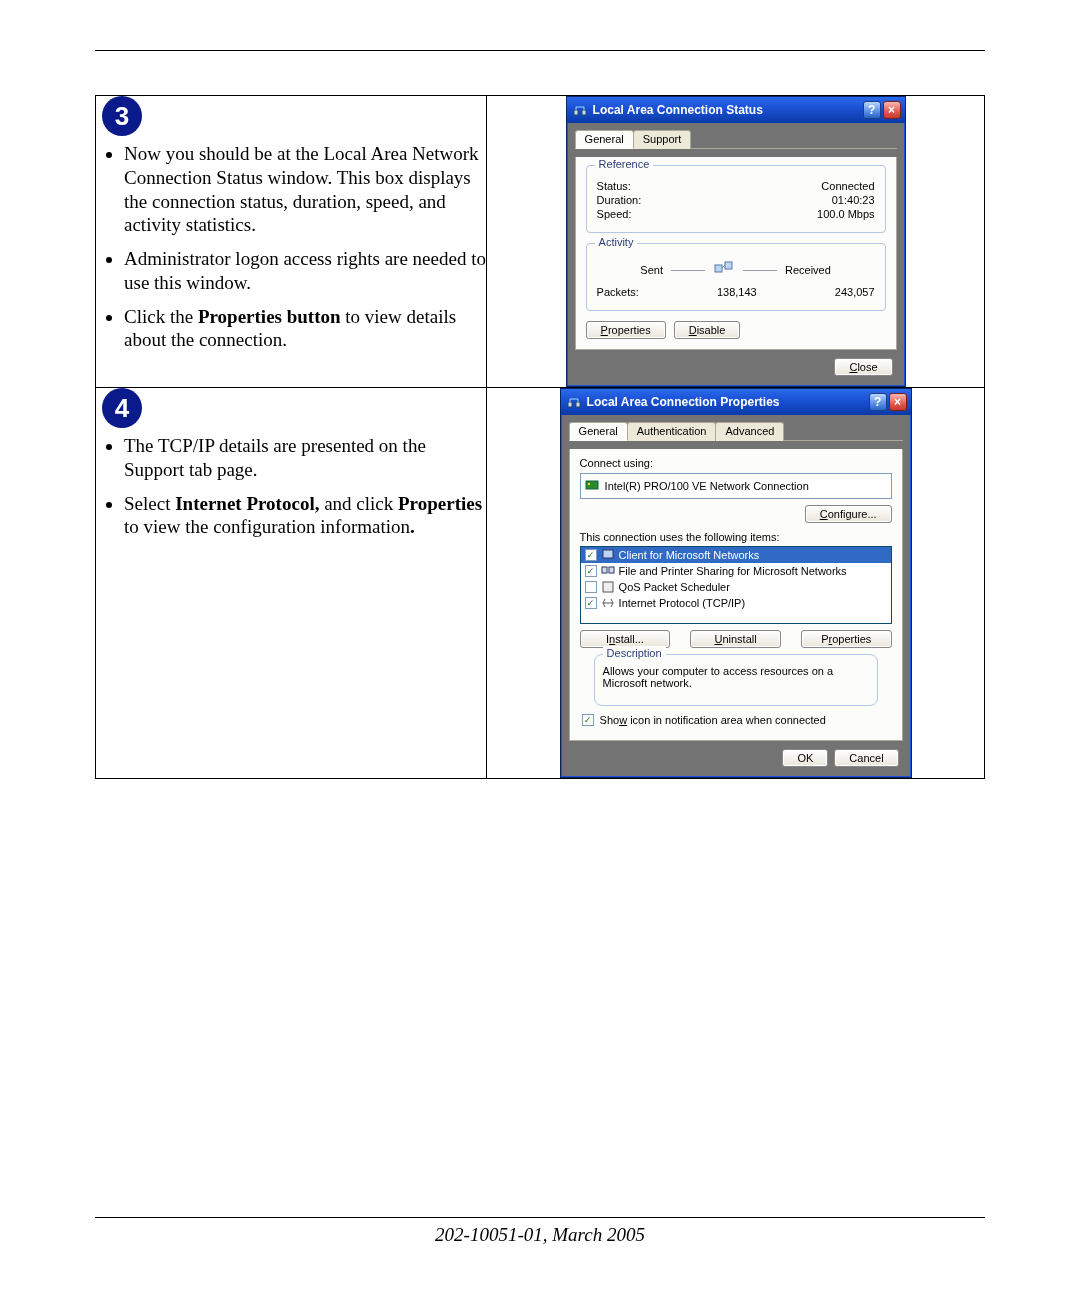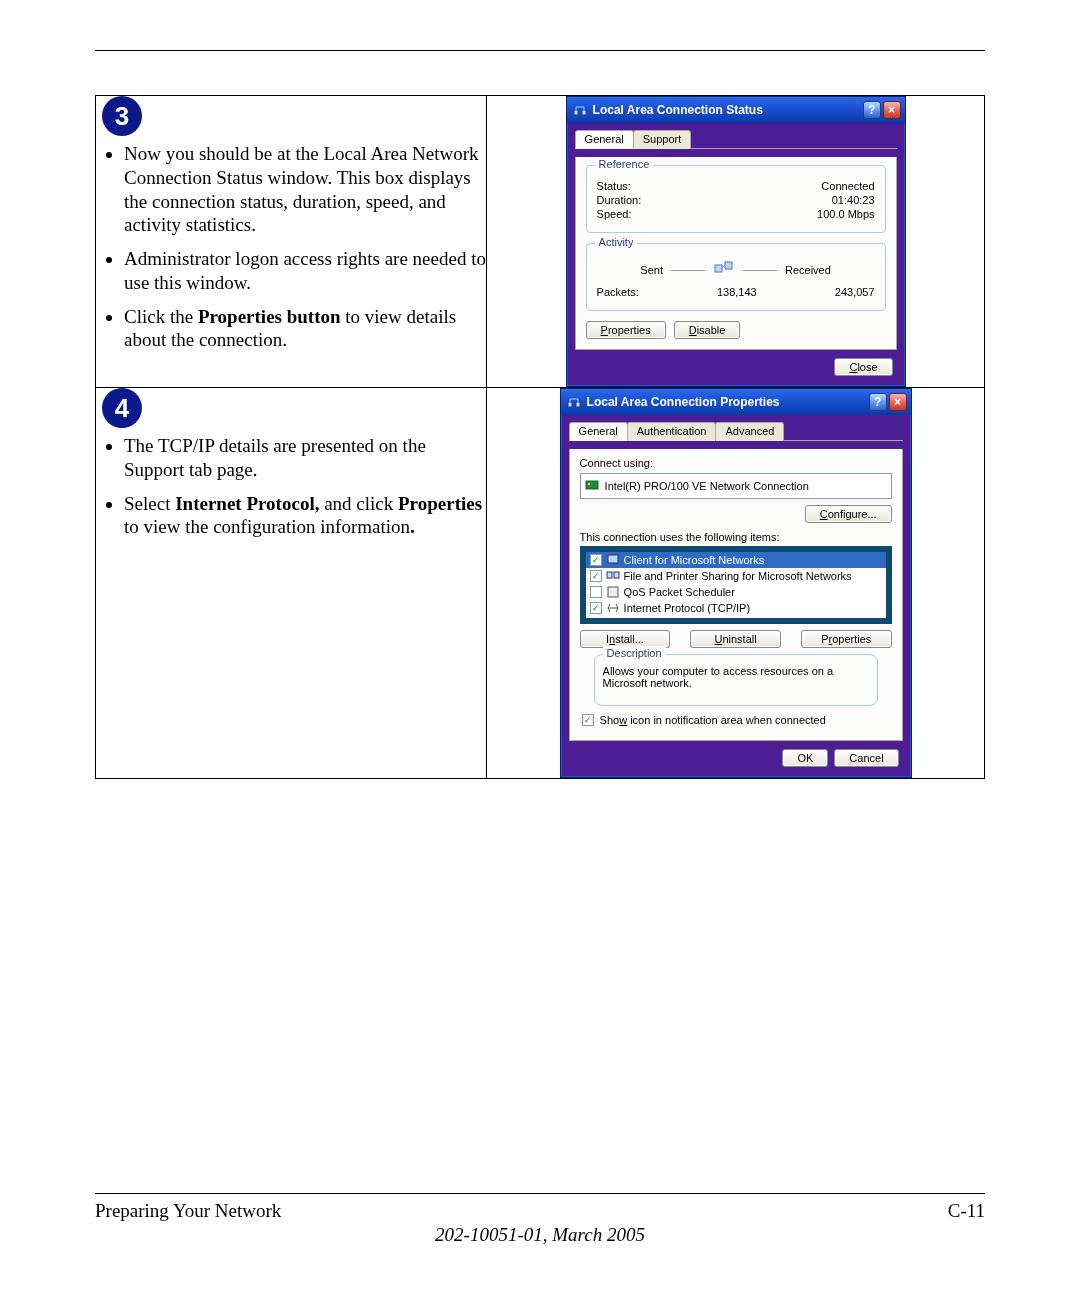--- a/index.html
+++ b/index.html
@@ -52,21 +52,21 @@
     font-size: 19px;
     line-height: 1.25;
     color: #000;
   }
   ul.bullets li { margin-bottom: 10px; }
 
   
   .xp-window {
     font-family: Tahoma, Arial, sans-serif;
     font-size: 11px;
-    background: #4c1d95;
+    background: #737373;
     border: 1px solid #0a246a;
     box-shadow: 0 0 0 1px #1b52d6 inset;
     width: 340px;
     margin: 0 auto;
   }
   .xp-titlebar {
     background: linear-gradient(to bottom,#2a6ae9,#1b52d6 40%,#0a3aa8);
     color: #fff;
     padding: 4px 4px 4px 6px;
     display: flex; align-items: center; gap: 6px;
@@ -132,21 +132,21 @@
   
   .field-inset {
     background:#fff;
     border:1px solid #7f9db9;
     padding:2px 4px 2px 4px;
     display:flex; align-items:center; gap:6px;
     height:26px;
   }
   .list-inset {
     background:#fff;
-    border:6px solid #0c4a6e;
+    border:1px solid #0c4a6e;
     height: 78px;
     overflow:hidden;
     font-size:11px;
   }
   .list-row {
     display:flex; align-items:center; gap:4px;
     padding:1px 4px;
     white-space:nowrap;
   }
   .list-row.selected { background:#316ac5; color:#fff; }
@@ -367,18 +367,14 @@
           </div>
         </div>
       </td>
     </tr>
   </tbody>
     </table>
 </div>
 
 <div class="doc-footer">
   <hr class="hr2">
-  <div class="footer-line">
-    <span>Preparing Your Network</span>
-    <span>C-11</span>
-  </div>
   <div class="footer-center">202-10051-01, March 2005</div>
 </div>
 
 </body></html>

